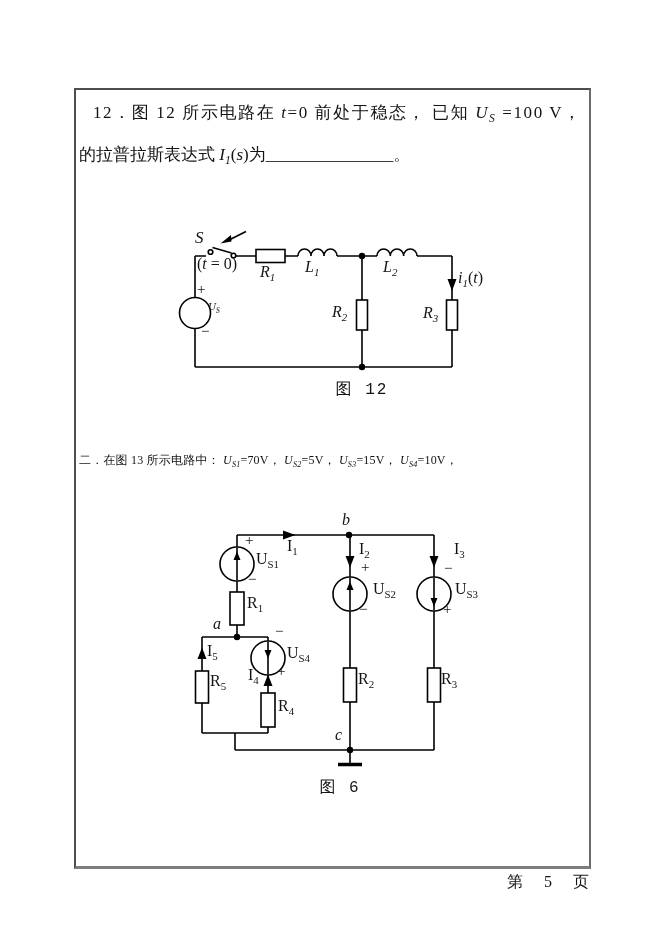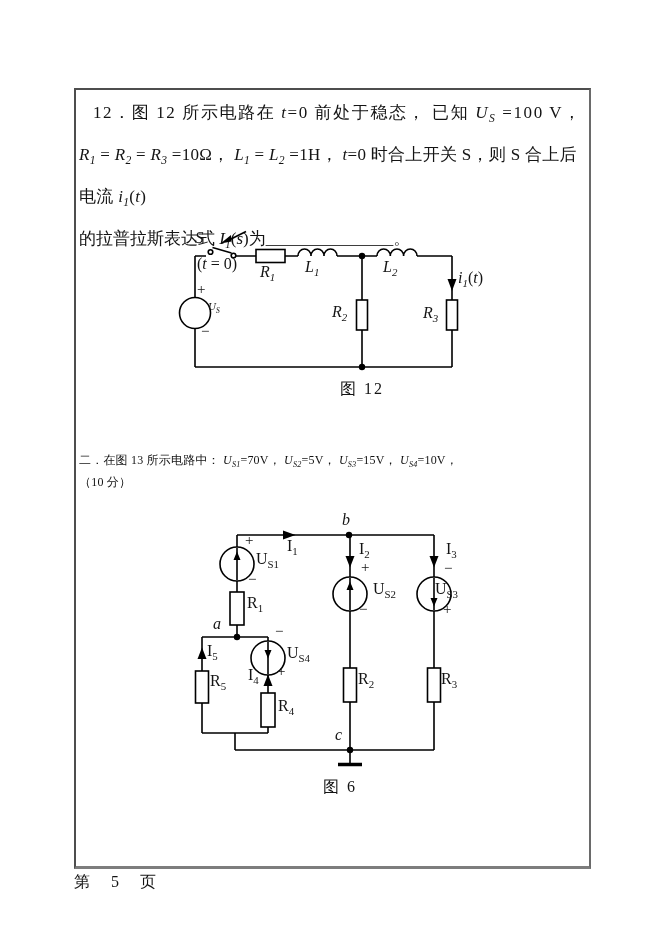--- a/index.html
+++ b/index.html
@@ -12,39 +12,37 @@
   .circ-svg{position:absolute;left:0;top:0;width:517px;height:781px;}
   .para{position:absolute;left:5px;width:506px;}
   .p12{top:4px;font-size:17px;line-height:42px;}
   .p12 .ln1{letter-spacing:1.6px;text-indent:14px;}
   .p12 .ln2{letter-spacing:0.3px;}
   .p2{top:362px;font-size:12px;line-height:21.5px;letter-spacing:0.2px;}
   .lbl{position:absolute;font-size:16px;line-height:1.05;white-space:nowrap;}
   .lbl.sm{font-size:15px;}
   .lbl.it{font-style:italic;}
   sub{font-size:68%;line-height:0;}
-  .caption{position:absolute;width:100px;text-align:center;font-size:16px;letter-spacing:2px;}
-  .footer{position:absolute;left:74px;top:872px;width:517px;text-align:left;
+  .caption{position:absolute;width:100px;text-align:center;font-size:16px;letter-spacing:2px;font-family:Liberation Mono, monospace;}
+  .footer{position:absolute;left:74px;top:872px;width:517px;text-align:right;
           font-size:16px;word-spacing:13px;letter-spacing:2px;}
 </style>
 </head>
 <body>
 
 <div class="pagebox">
  <div class="inner">
 
   <div class="para p12">
     <div class="ln1">12．图 12 所示电路在 <i>t</i>=0 前处于稳态， 已知 <i>U<sub>S</sub></i> =100 V，</div>
-    <div class="ln2"><i>R<sub>1</sub></i> = <i>R<sub>2</sub></i> = <i>R<sub>3</sub></i> =10Ω， <i>L<sub>1</sub></i> = <i>L<sub>2</sub></i> =1H， <i>t</i>=0 时合上开关 S，则 S 合上后电流 <i>i<sub>1</sub></i>(<i>t</i>)</div>
     <div class="ln3">的拉普拉斯表达式 <i>I<sub>1</sub></i>(<i>s</i>)为_______________。</div>
   </div>
 
   <div class="para p2">
     <div>二．在图 13 所示电路中： <i>U<sub>S1</sub></i>=70V， <i>U<sub>S2</sub></i>=5V， <i>U<sub>S3</sub></i>=15V， <i>U<sub>S4</sub></i>=10V，</div>
-    <div>（10 分）</div>
   </div>
 
   <svg class="circ-svg" viewBox="74 88 517 781" preserveAspectRatio="none">
 
     <g stroke="#000" fill="none" stroke-width="1.6">
       <path d="M195,256 H206 M236,256 H256 M285,256 H298 M337,256 H377 M417,256 H452
                M452,256 V300 M452,330 V367 M195,367 H452
                M195,256 V298 M195,328 V367 M362,256 V300 M362,330 V367"></path>
       <path d="M298,256 a6.5,7 0 0 1 13,0 a6.5,7 0 0 1 13,0 a6.5,7 0 0 1 13,0"></path>
       <path d="M377,256 a6.65,7 0 0 1 13.3,0 a6.65,7 0 0 1 13.3,0 a6.65,7 0 0 1 13.4,0"></path>
@@ -124,23 +122,23 @@
   <div class="lbl sm" style="left:201px;top:536px">−</div>
   <div class="lbl" style="left:213px;top:557px">U<sub>S4</sub></div>
   <div class="lbl sm" style="left:203px;top:576px">+</div>
   <div class="lbl" style="left:174px;top:579px">I<sub>4</sub></div>
   <div class="lbl" style="left:204px;top:610px">R<sub>4</sub></div>
   <div class="lbl" style="left:285px;top:453px">I<sub>2</sub></div>
   <div class="lbl sm" style="left:287px;top:472px">+</div>
   <div class="lbl" style="left:299px;top:493px">U<sub>S2</sub></div>
   <div class="lbl sm" style="left:285px;top:514px">−</div>
   <div class="lbl" style="left:284px;top:583px">R<sub>2</sub></div>
-  <div class="lbl" style="left:372px;top:453px">I<sub>3</sub></div>
+  <div class="lbl" style="left:380px;top:453px">I<sub>3</sub></div>
   <div class="lbl sm" style="left:370px;top:473px">−</div>
-  <div class="lbl" style="left:361px;top:493px">U<sub>S3</sub></div>
+  <div class="lbl" style="left:381px;top:493px">U<sub>S3</sub></div>
   <div class="lbl sm" style="left:369px;top:514px">+</div>
   <div class="lbl" style="left:367px;top:583px">R<sub>3</sub></div>
   <div class="lbl it" style="left:261px;top:639px">c</div>
   <div class="caption" style="left:216px;top:689px">图 6</div>
 
  </div>
 </div>
 
 <div class="footer">第 5 页</div>
 

